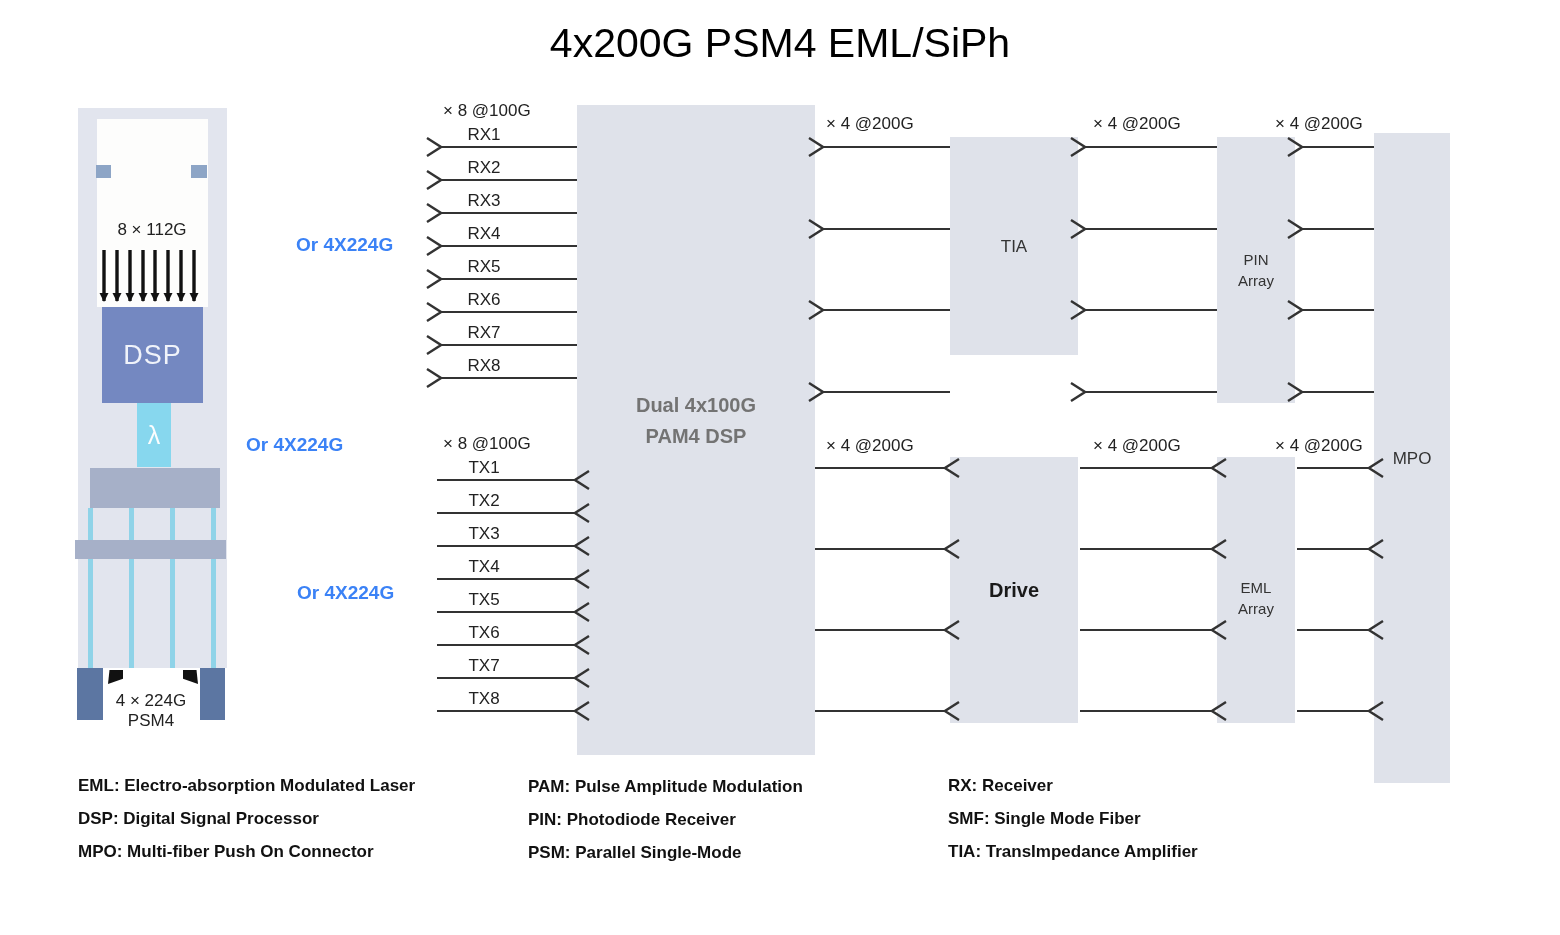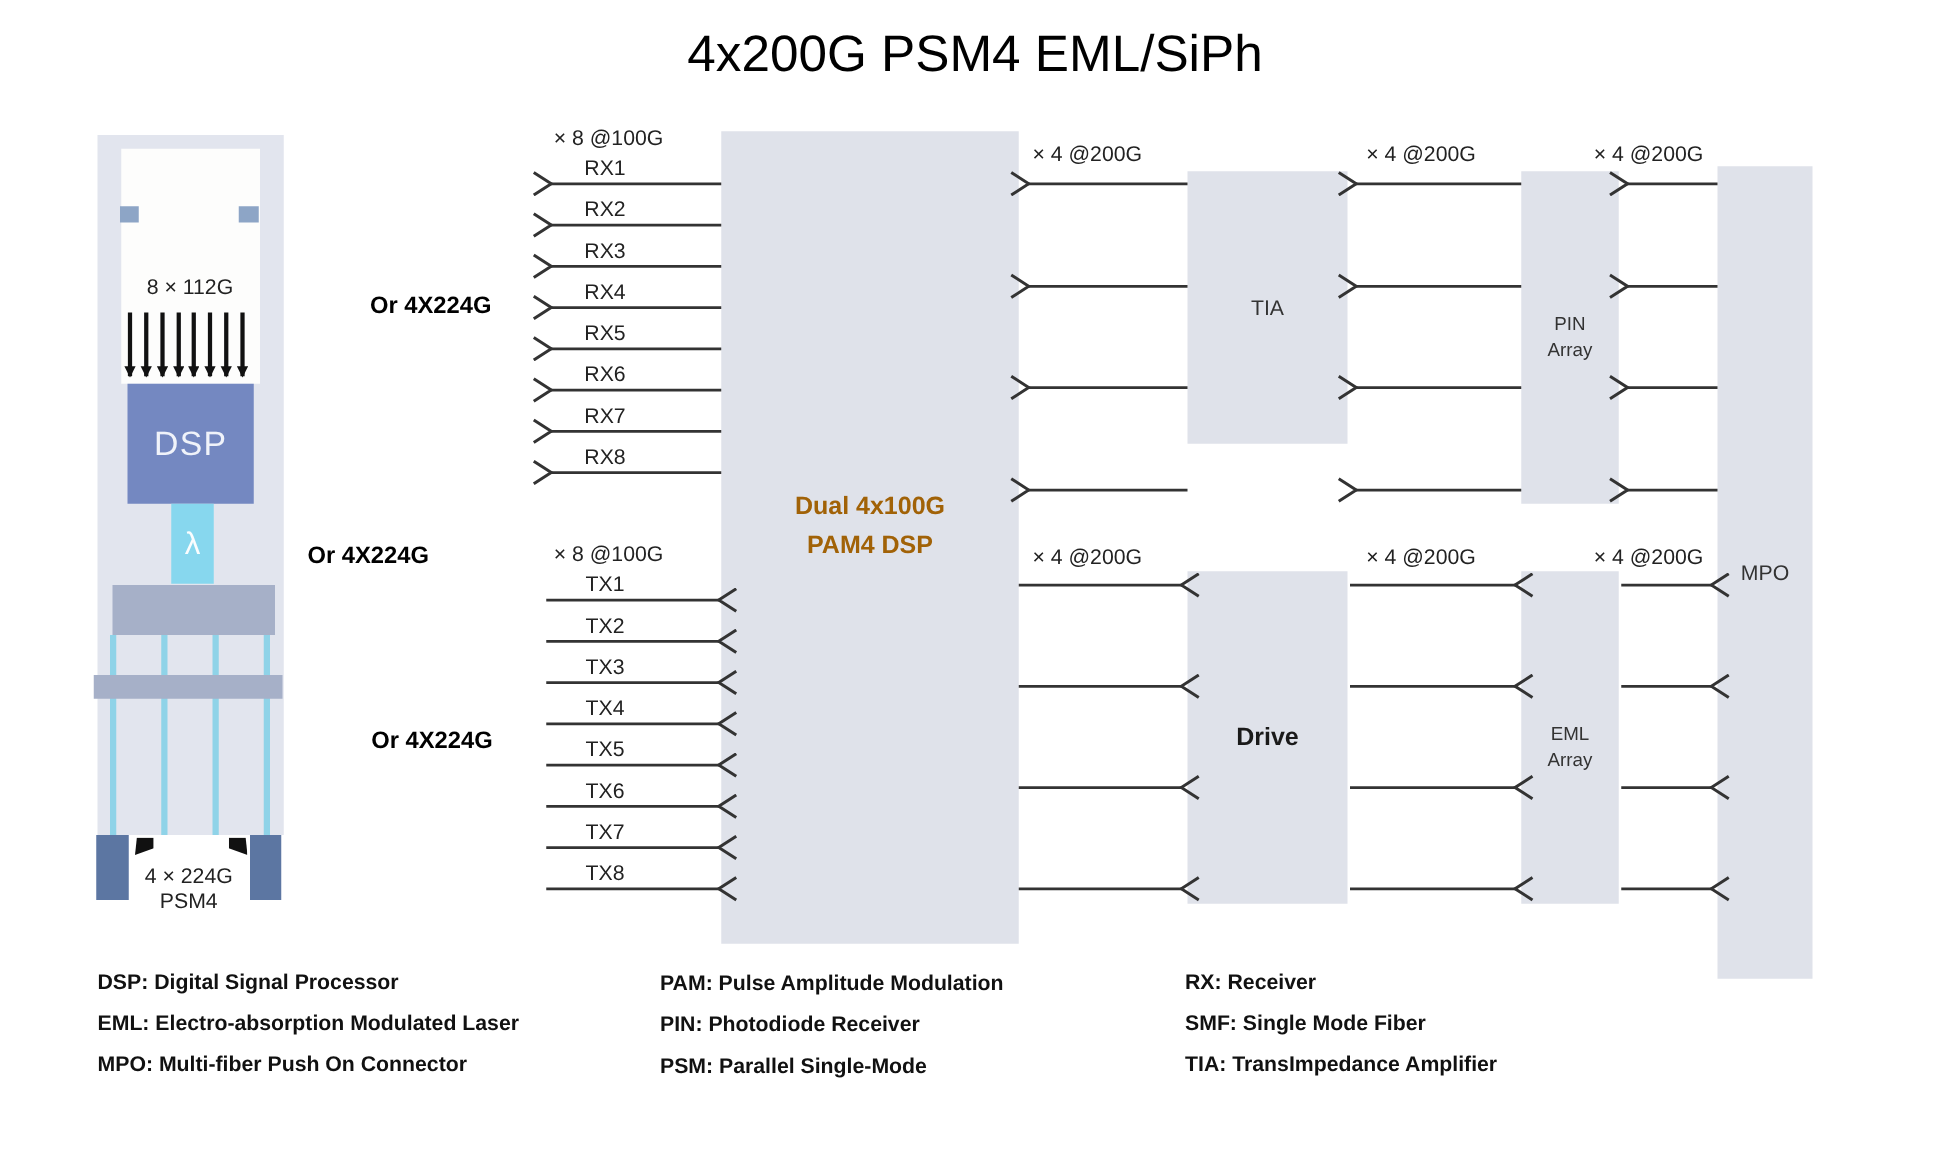--- a/index.html
+++ b/index.html
@@ -6,24 +6,24 @@
   .canvas{position:relative;width:1560px;height:935px;background:#ffffff;overflow:hidden;
           font-family:"Liberation Sans","DejaVu Sans",sans-serif;color:#1a1a1a;}
   .abs{position:absolute;}
   .title{position:absolute;left:0;top:20px;width:1560px;text-align:center;
          font-size:41px;font-weight:400;color:#000;letter-spacing:0px;}
   .blk{position:absolute;background:#dfe2ea;display:flex;align-items:center;justify-content:center;
        text-align:center;color:#333;}
   .blk-label{font-size:17px;line-height:21px;color:#333;}
   .blk-label.bold{font-weight:700;font-size:20px;color:#1a1a1a;}
   .dsp-big-label{position:absolute;left:577px;top:390px;width:238px;text-align:center;
-                 font-size:20px;font-weight:700;line-height:31px;color:#a16207;}
+                 font-size:20px;font-weight:700;line-height:31px;color:#737373;}
   .lane-label{position:absolute;width:52px;text-align:center;font-size:17px;color:#222;}
   .grp{position:absolute;font-size:17px;color:#222;white-space:nowrap;}
-  .or{position:absolute;font-size:19px;font-weight:700;color:#000000;white-space:nowrap;}
+  .or{position:absolute;font-size:19px;font-weight:700;color:#3b82f6;white-space:nowrap;}
   .legend-col{position:absolute;display:flex;flex-direction:column;row-gap:13px;}
   .legend-item{font-size:17px;font-weight:600;color:#111;line-height:20px;white-space:nowrap;}
   .mod{position:absolute;}
   .mod-text{position:absolute;text-align:center;font-size:17px;color:#222;}
   svg.arrows{position:absolute;left:0;top:0;pointer-events:none;}
 </style>
 </head>
 <body>
 
 <div class="canvas">
@@ -204,22 +204,22 @@
   <div class="lane-label" style="left:458px;top:689px;">TX8</div>
 
   <div class="grp" style="left:826px;top:114px;">× 4 @200G</div>
   <div class="grp" style="left:1093px;top:114px;">× 4 @200G</div>
   <div class="grp" style="left:1275px;top:114px;">× 4 @200G</div>
   <div class="grp" style="left:826px;top:436px;">× 4 @200G</div>
   <div class="grp" style="left:1093px;top:436px;">× 4 @200G</div>
   <div class="grp" style="left:1275px;top:436px;">× 4 @200G</div>
 
   <div class="legend-col" style="left:78px;top:776px;">
+    <div class="legend-item">EML: Electro-absorption Modulated Laser</div>
     <div class="legend-item">DSP: Digital Signal Processor</div>
-    <div class="legend-item">EML: Electro-absorption Modulated Laser</div>
     <div class="legend-item">MPO: Multi-fiber Push On Connector</div>
   </div>
   <div class="legend-col" style="left:528px;top:777px;">
     <div class="legend-item">PAM: Pulse Amplitude Modulation</div>
     <div class="legend-item">PIN: Photodiode Receiver</div>
     <div class="legend-item">PSM: Parallel Single-Mode</div>
   </div>
   <div class="legend-col" style="left:948px;top:776px;">
     <div class="legend-item">RX: Receiver</div>
     <div class="legend-item">SMF: Single Mode Fiber</div>

